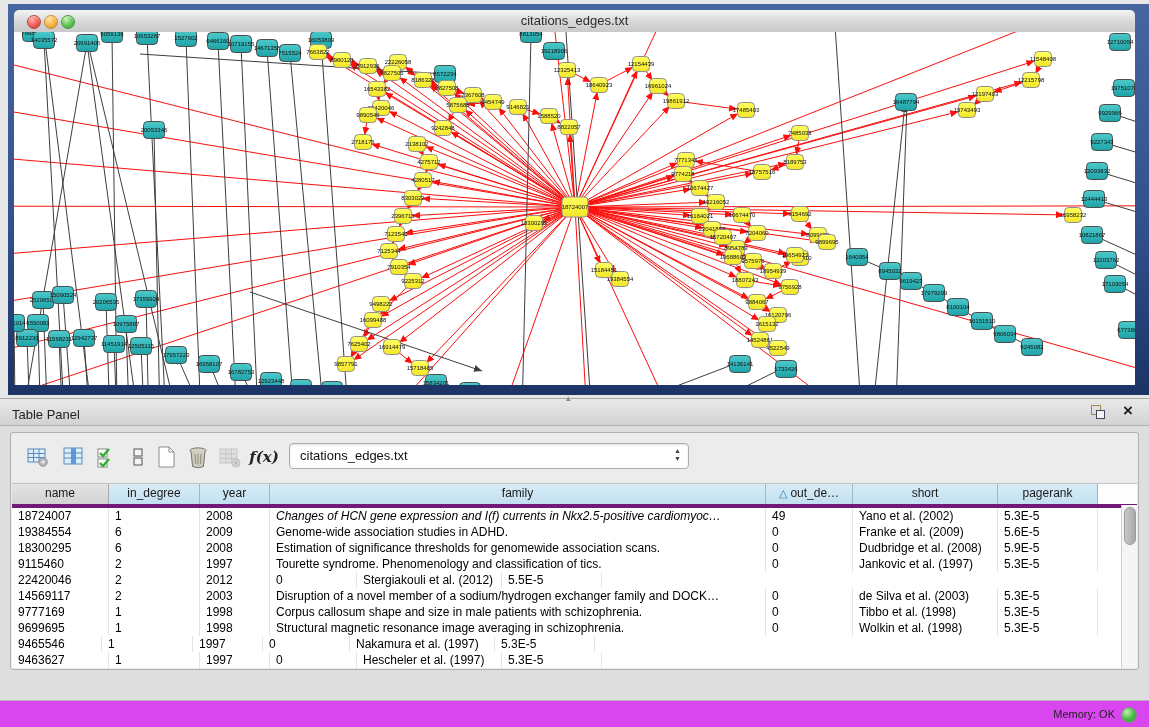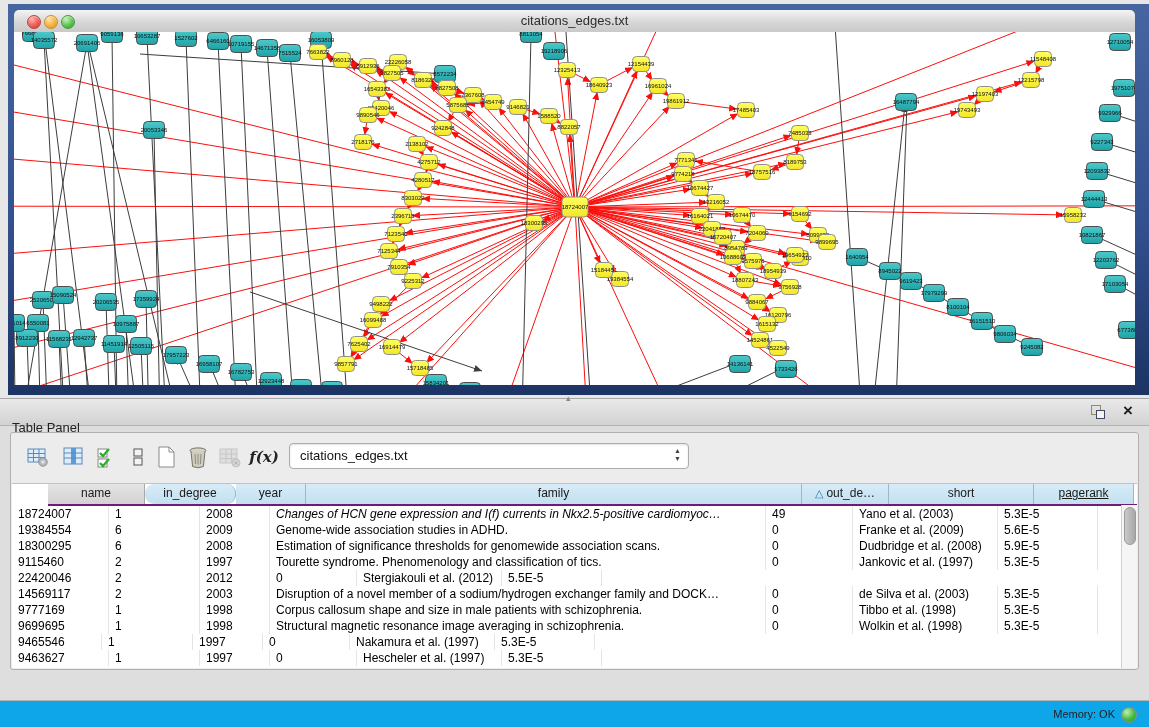--- a/index.html
+++ b/index.html
@@ -17,62 +17,62 @@
   #tl-min{left:30px;background:radial-gradient(circle at 35% 30%,#ffe2a8,#f6b13c 55%,#cf8f2c);border:1px solid #c08f33;}
   #tl-zoom{left:47px;background:radial-gradient(circle at 35% 30%,#c9f2b9,#58c24f 55%,#3a9c38);border:1px solid #46993f;}
   #net-title{position:absolute;left:0;right:0;top:3px;text-align:center;font-size:13px;color:#2d2d2d;}
   #net-canvas{position:absolute;left:6px;top:28px;width:1121px;height:353px;background:#ffffff;overflow:hidden;}
   #graph-svg{display:block;}
 
   
   #table-panel{position:absolute;left:0;top:398px;width:1149px;height:302px;background:#dedede;}
   #tp-header{position:absolute;left:0;top:0;right:0;height:26px;
     background:linear-gradient(180deg,#e9e9e9,#d2d2d2);border-top:1px solid #a8a8a8;border-bottom:1px solid #b2b2b2;}
-  #tp-title{position:absolute;left:12px;top:21px;font-size:13px;color:#222;}
+  #tp-title{position:absolute;left:12px;top:8px;font-size:13px;color:#222;}
   #tp-grip{position:absolute;left:566px;top:-6px;font-size:9px;color:#8a8a8a;}
   #tp-float{position:absolute;right:44px;top:6px;width:14px;height:14px;cursor:pointer;}
   #tp-float .sq1{position:absolute;left:0;top:0;width:8px;height:8px;border:1.5px solid #9c8a55;background:transparent;}
   #tp-float .sq2{position:absolute;right:0;bottom:0;width:7px;height:7px;border:1.5px solid #3e4a63;background:#f4f4f4;}
   #tp-close{position:absolute;right:16px;top:2px;font-size:17px;font-weight:bold;color:#1c1c1c;cursor:pointer;}
 
   #tp-box{position:absolute;left:10px;top:34px;width:1127px;height:236px;background:#ececec;
     border:1px solid #b0b0b0;border-radius:3px;}
   
   #tp-toolbar{position:absolute;left:0;top:0;right:0;height:48px;}
   .tbtn{position:absolute;top:8px;width:30px;height:32px;display:flex;align-items:center;justify-content:center;cursor:pointer;}
   .fx{font-family:"DejaVu Serif",serif;font-style:italic;font-weight:bold;font-size:15px;color:#222;}
   #combo{position:absolute;left:278px;top:10px;width:398px;height:24px;background:#ffffff;
     border:1px solid #adadad;border-radius:4px;box-shadow:inset 0 1px 2px rgba(0,0,0,.12);cursor:pointer;}
   #combo-text{position:absolute;left:10px;top:4px;font-size:13px;color:#111;}
   #combo-arrows{position:absolute;right:7px;top:3px;font-size:7px;line-height:8px;color:#444;text-align:center;}
 
   
   #tbl{position:absolute;left:1px;top:50px;right:1px;bottom:1px;background:#ffffff;overflow:hidden;border-top:1px solid #c2c2c2;}
-  #tbl-header{display:flex;height:20px;border-bottom:2px solid #701a75;margin-left:36px;}
+  #tbl-header{display:flex;height:20px;border-bottom:4px solid #701a75;}
   .hcell{box-sizing:border-box;height:20px;font-size:12px;color:#1a1a1a;text-align:center;line-height:19px;
     background:linear-gradient(180deg,#d8ecf7,#c2e0f0);border-right:1px solid #9fb6c4;overflow:hidden;white-space:nowrap;cursor:pointer;}
   .hcell.gray{background:linear-gradient(180deg,#e4e4e4,#d2d2d2);border-right:1px solid #a8a8a8;}
   .hcell .sort{color:#2e78b0;font-size:11px;margin-right:3px;}
   #hfiller{flex:1;background:#fdfdfd;}
   .trow{display:flex;height:16px;cursor:default;}
   .tcell{box-sizing:border-box;font-size:12px;color:#000;padding:1px 4px 0 6px;overflow:hidden;white-space:nowrap;border-right:1px solid #e4e4e4;}
   
   #vscroll{position:absolute;top:21px;right:0;bottom:0;width:15px;background:#f5f5f5;border-left:1px solid #cfcfcf;}
   #vthumb{position:absolute;left:2px;top:2px;width:10px;height:36px;border-radius:6px;
     background:linear-gradient(90deg,#c9c9c9,#a8a8a8);border:1px solid #9a9a9a;cursor:pointer;}
 
   
   #tp-tabs{position:absolute;left:0;right:0;top:274px;height:24px;display:flex;justify-content:center;}
   .seg{display:flex;border:1px solid #9c9c9c;border-radius:5px;overflow:hidden;height:21px;background:#fdfdfd;box-shadow:0 1px 0 rgba(255,255,255,.7);}
   .seg-btn{font-size:13px;color:#1a1a1a;padding:2px 16px 0 16px;border-right:1px solid #b9b9b9;cursor:pointer;background:linear-gradient(180deg,#ffffff,#f1f1f1);}
   .seg-btn:last-child{border-right:none;}
   .seg-btn.active{background:linear-gradient(180deg,#8b8b8b,#777777);color:#efefef;}
 
   
-  #status-bar{position:absolute;left:0;top:700px;width:1149px;height:27px;background:#0ea5e9;border-top:1px solid #b4b4b4;}
+  #status-bar{position:absolute;left:0;top:700px;width:1149px;height:27px;background:#d946ef;border-top:1px solid #b4b4b4;}
   #mem-label{position:absolute;right:34px;top:7px;font-size:11px;color:#222;}
   #mem-light{position:absolute;right:12px;top:6px;width:14px;height:14px;border-radius:50%;
     background:radial-gradient(circle at 35% 30%,#c0f0ae,#46b944 55%,#2f9a2f);border:1px solid #8d8d8d;}
 </style>
 </head>
 <body>
 
 <div id="app">
 
   <div id="net-frame">
@@ -918,36 +918,36 @@
         </div>
         <div id="combo">
           <span id="combo-text">citations_edges.txt</span>
           <span id="combo-arrows">▲<br>▼</span>
         </div>
       </div>
 
       <div id="tbl">
         <div id="tbl-header">
             <div class="hcell gray" style="width: 97px;"><span>name</span></div>
-            <div class="hcell" style="width: 91px; border-radius: 9px;"><span>in_degree</span></div>
+            <div class="hcell" style="width: 91px;"><span>in_degree</span></div>
             <div class="hcell" style="width: 70px;"><span>year</span></div>
             <div class="hcell" style="width: 496px;"><span>family</span></div>
             <div class="hcell" style="width: 87px;"><span class="sort">△</span><span>out_de…</span></div>
             <div class="hcell" style="width: 145px;"><span>short</span></div>
-            <div class="hcell" style="width: 100px; text-decoration: underline;"><span>pagerank</span></div>
+            <div class="hcell" style="width: 100px;"><span>pagerank</span></div>
             <div id="hfiller"></div>
           </div>
         <div id="tbl-rows">
             <div class="trow">
               <div class="tcell" style="width: 97px;">18724007</div>
               <div class="tcell" style="width: 91px;">1</div>
               <div class="tcell" style="width: 70px;">2008</div>
               <div class="tcell" style="width: 496px; font-style: italic;">Changes of HCN gene expression and I(f) currents in Nkx2.5-positive cardiomyoc…</div>
               <div class="tcell" style="width: 87px;">49</div>
-              <div class="tcell" style="width: 145px;">Yano et al. (2003)</div>
+              <div class="tcell" style="width: 145px;">Yano et al. (2002)</div>
               <div class="tcell" style="width: 100px;">5.3E-5</div>
             </div>
             <div class="trow">
               <div class="tcell" style="width: 97px;">19384554</div>
               <div class="tcell" style="width: 91px;">6</div>
               <div class="tcell" style="width: 70px;">2009</div>
               <div class="tcell" style="width: 496px;">Genome-wide association studies in ADHD.</div>
               <div class="tcell" style="width: 87px;">0</div>
               <div class="tcell" style="width: 145px;">Franke et al. (2009)</div>
               <div class="tcell" style="width: 100px;">5.6E-5</div>

